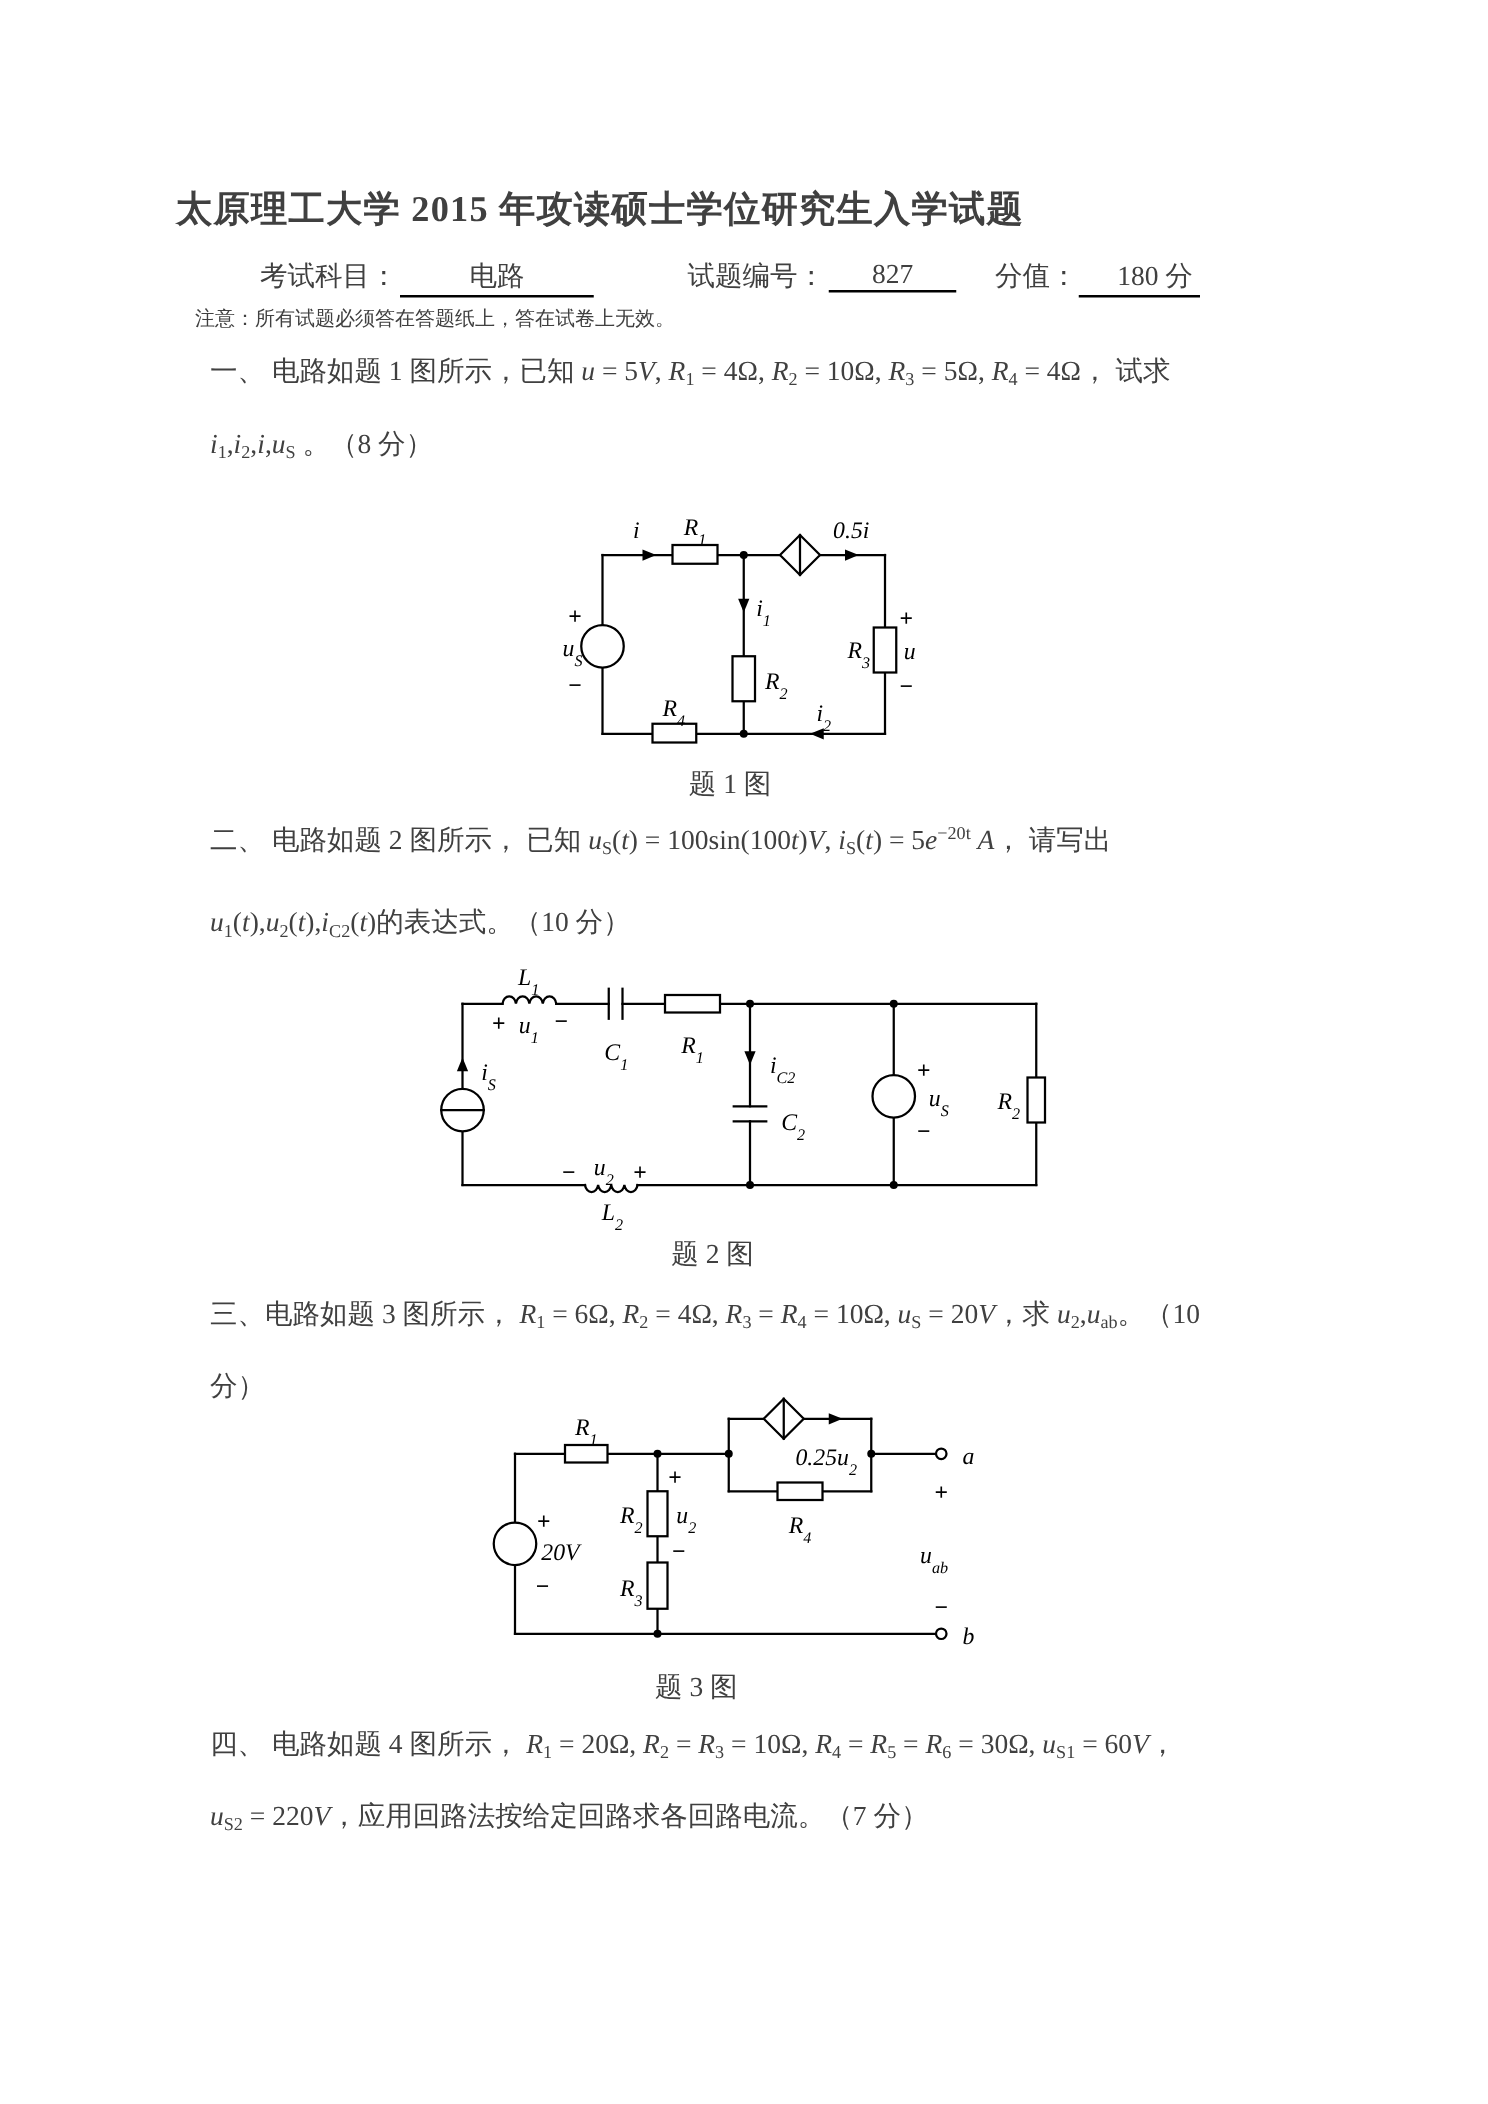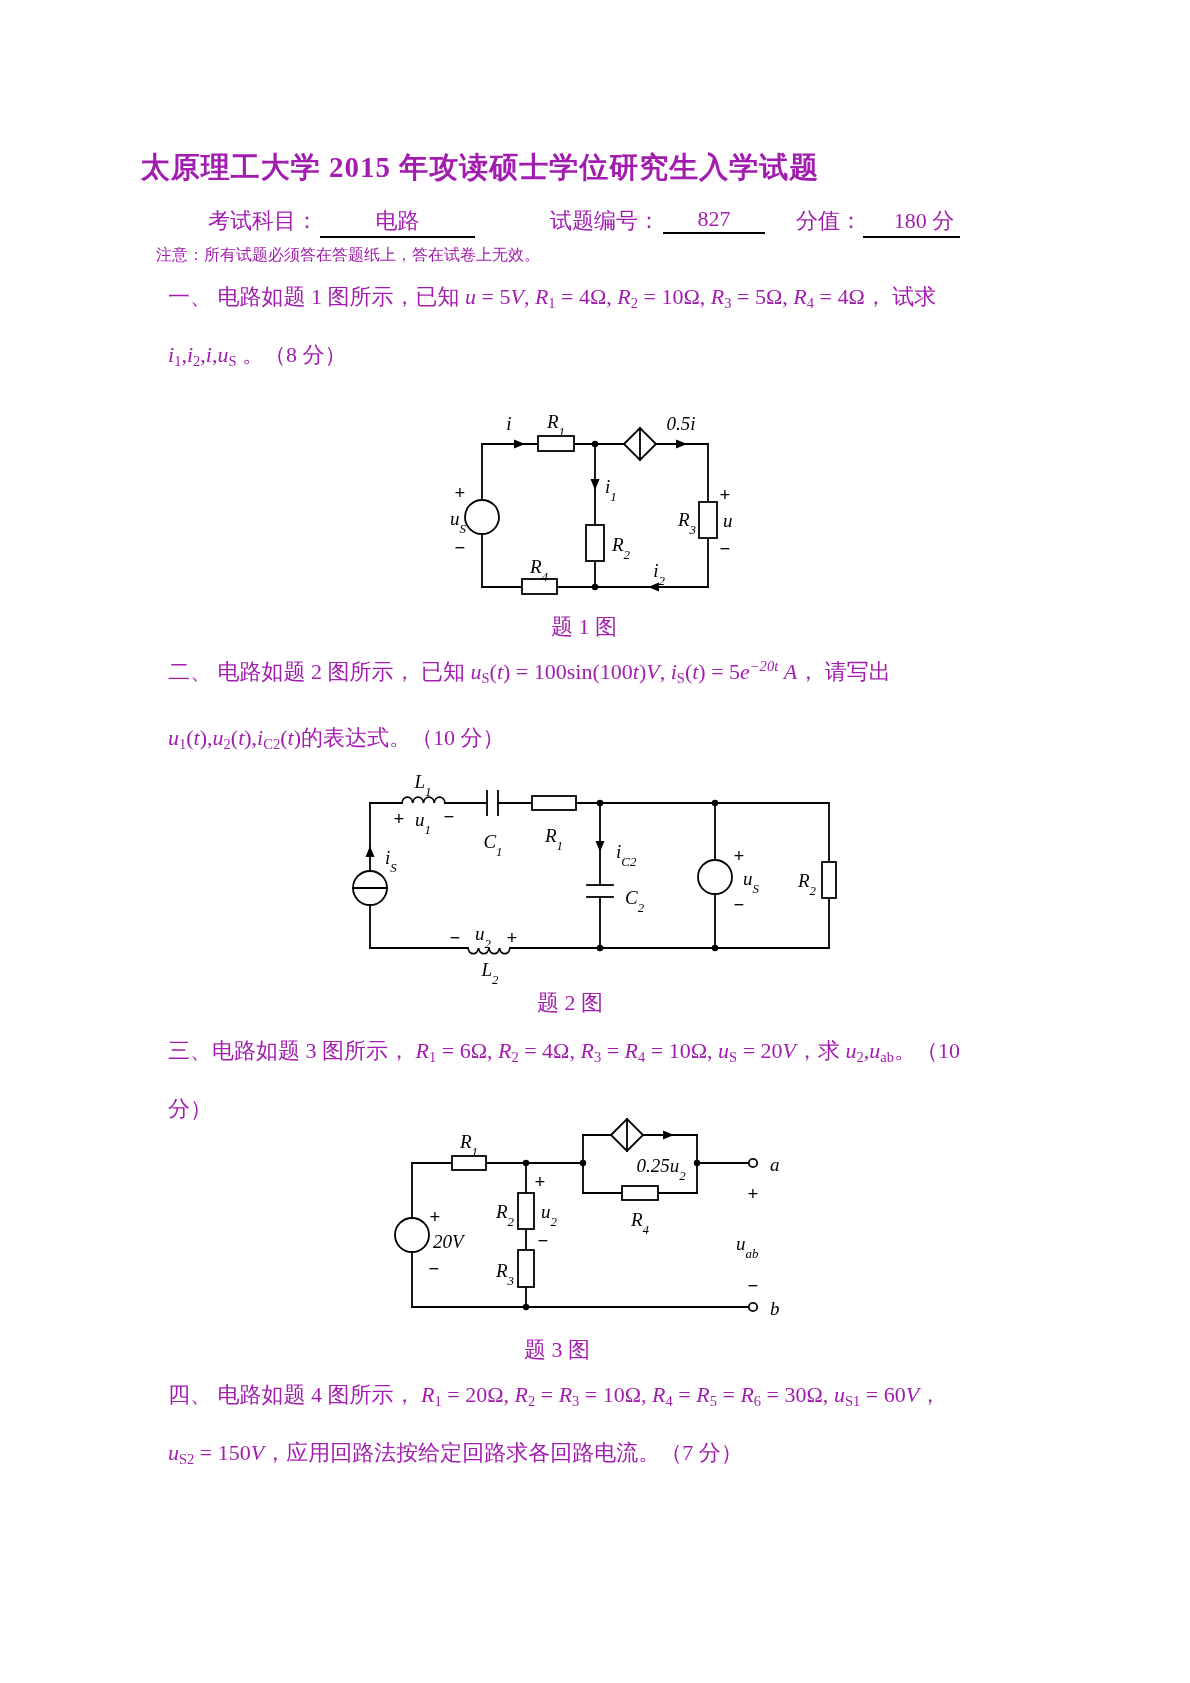--- a/index.html
+++ b/index.html
@@ -1,27 +1,27 @@
 <!DOCTYPE html>
 <html><head>
 <meta charset="utf-8">
 <style>
   html,body{margin:0;padding:0;background:#ffffff;}
   .page{position:relative;width:960px;height:1683px;background:#fff;overflow:hidden;
-        font-family:"Liberation Serif","DejaVu Serif",serif;color:#a21caf;}
+        font-family:"Liberation Serif","DejaVu Serif",serif;color:#404040;}
   .title{position:absolute;top:148px;left:0;width:100%;text-align:center;
          font-size:29px;font-weight:bold;letter-spacing:1px;}
   .meta{position:absolute;top:206px;left:168px;width:900px;height:36px;font-size:22px;margin-left:40px;}
   .meta span{position:absolute;white-space:nowrap;}
   .uline{border-bottom:2px solid #000;text-align:center;display:inline-block;}
   .note{position:absolute;top:245px;left:156px;font-size:16px;white-space:nowrap;}
   .q{position:absolute;left:168px;width:920px;font-size:22px;white-space:nowrap;}
   .seg-it{font-style:italic;}
   .seg-sub{font-size:0.66em;vertical-align:-0.3em;}
-  .seg-sup{font-size:0.66em;vertical-align:0.55em;font-style:italic;margin-top:14px;}
+  .seg-sup{font-size:0.66em;vertical-align:0.55em;margin-top:14px;}
   .cap{position:absolute;font-size:22px;text-align:center;width:360px;}
   svg{position:absolute;overflow:visible;}
   .wire{stroke:#000;stroke-width:1.8;fill:none;stroke-linecap:square;}
   .comp{stroke:#000;stroke-width:1.8;fill:#fff;}
   .dot{fill:#000;stroke:none;}
   .arrow{fill:#000;stroke:none;}
   .term{stroke:#000;stroke-width:1.8;fill:#fff;}
   svg text{font-family:"Liberation Serif","DejaVu Serif",serif;font-size:19px;
            font-style:italic;fill:#000;}
   svg text.sign{font-style:normal;font-size:19px;font-weight:bold;}
@@ -232,15 +232,15 @@
       <text x="370" y="205" text-anchor="start">b</text>
     </g>
     <circle class="dot" cx="126" cy="53" r="3.2"></circle>
     <circle class="dot" cx="183" cy="53" r="3.2"></circle>
     <circle class="dot" cx="297" cy="53" r="3.2"></circle>
     <circle class="dot" cx="126" cy="197" r="3.2"></circle>
   </svg>
   <div class="cap" style="top:1335px;left:377px">题 3 图</div>
 
   <div class="q" style="top:1380px"><span>四、 电路如题 4 图所示，  </span><span class="seg-it">R</span><span class="seg-sub">1</span><span> = 20Ω, </span><span class="seg-it">R</span><span class="seg-sub">2</span><span> = </span><span class="seg-it">R</span><span class="seg-sub">3</span><span> = 10Ω, </span><span class="seg-it">R</span><span class="seg-sub">4</span><span> = </span><span class="seg-it">R</span><span class="seg-sub">5</span><span> = </span><span class="seg-it">R</span><span class="seg-sub">6</span><span> = 30Ω, </span><span class="seg-it">u</span><span class="seg-sub">S1</span><span> = 60</span><span class="seg-it">V</span><span>，</span></div>
-  <div class="q" style="top:1438px"><span class="seg-it">u</span><span class="seg-sub">S2</span><span> = 150</span><span class="seg-it">V</span><span>，应用回路法按给定回路求各回路电流。（7 分）</span></div>
+  <div class="q" style="top:1438px"><span class="seg-it">u</span><span class="seg-sub">S2</span><span> = 220</span><span class="seg-it">V</span><span>，应用回路法按给定回路求各回路电流。（7 分）</span></div>
 
 </div>
 
 </body></html>

